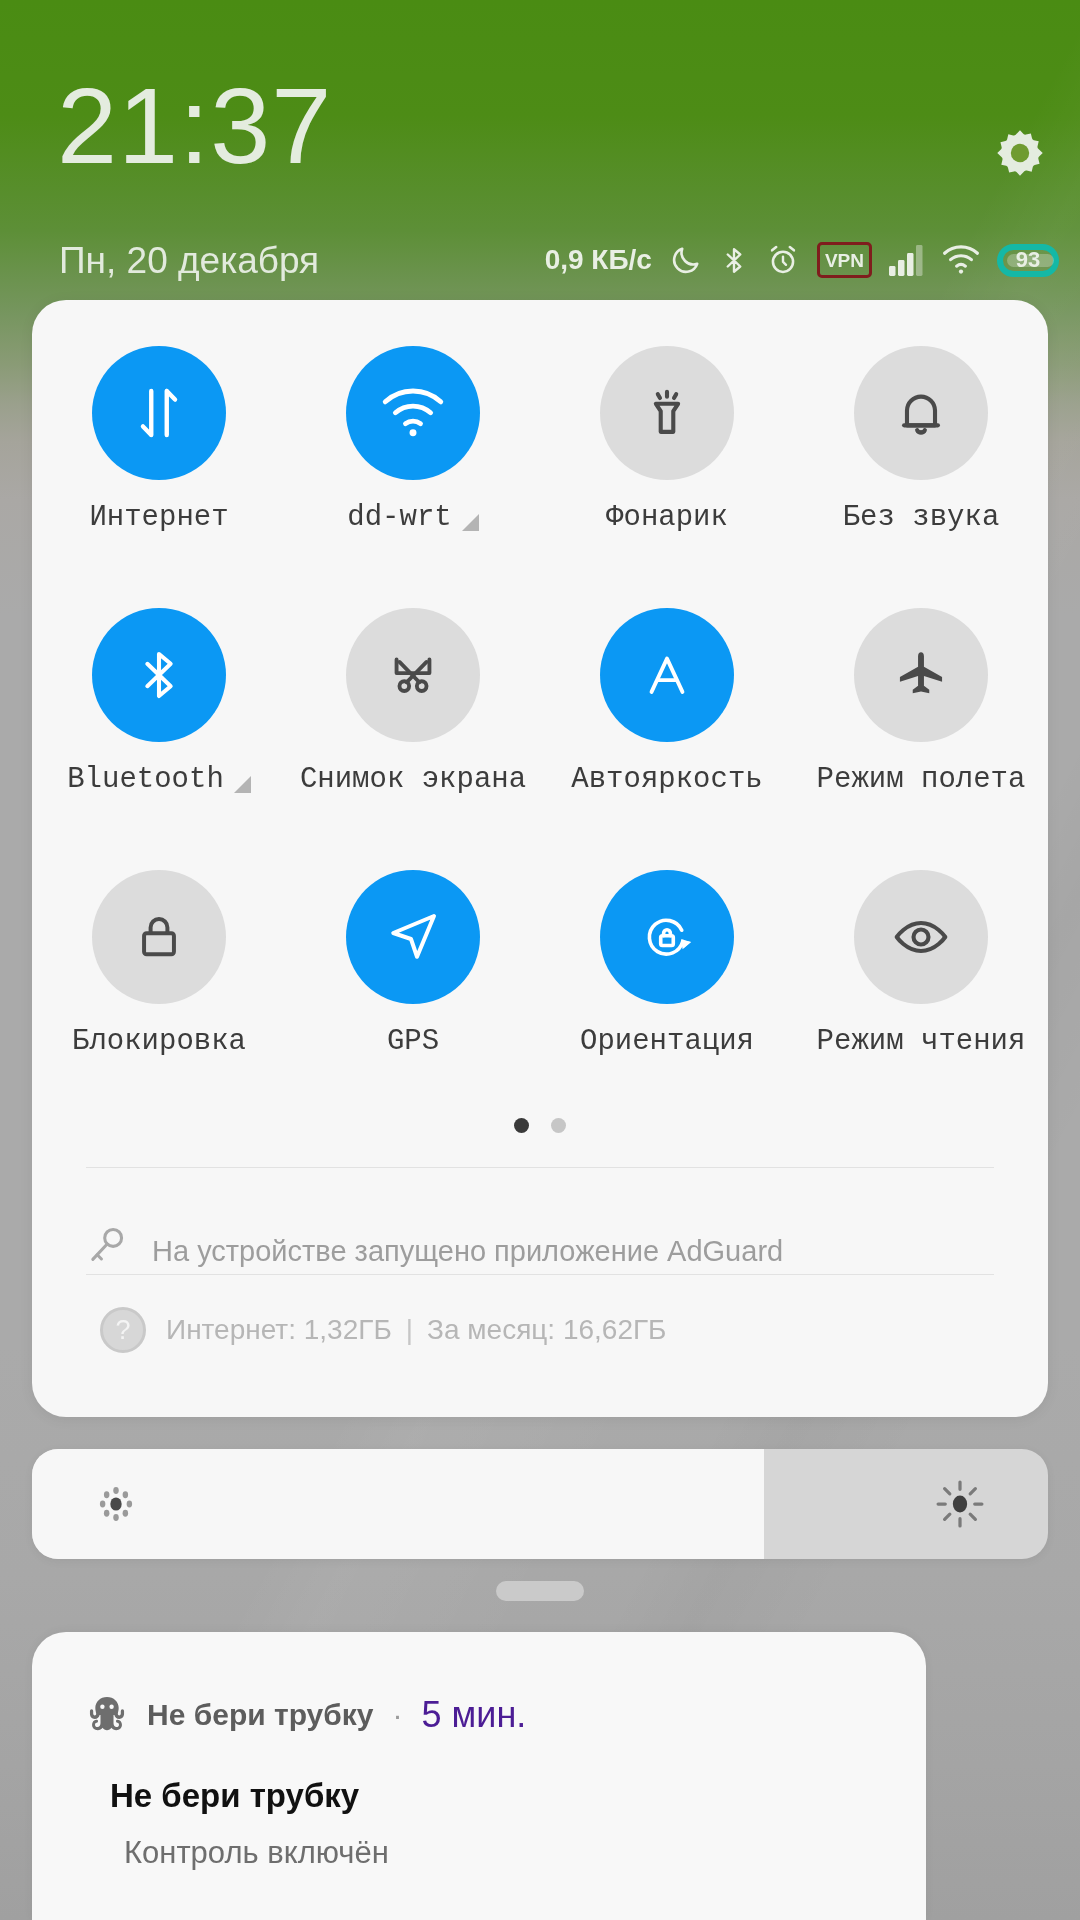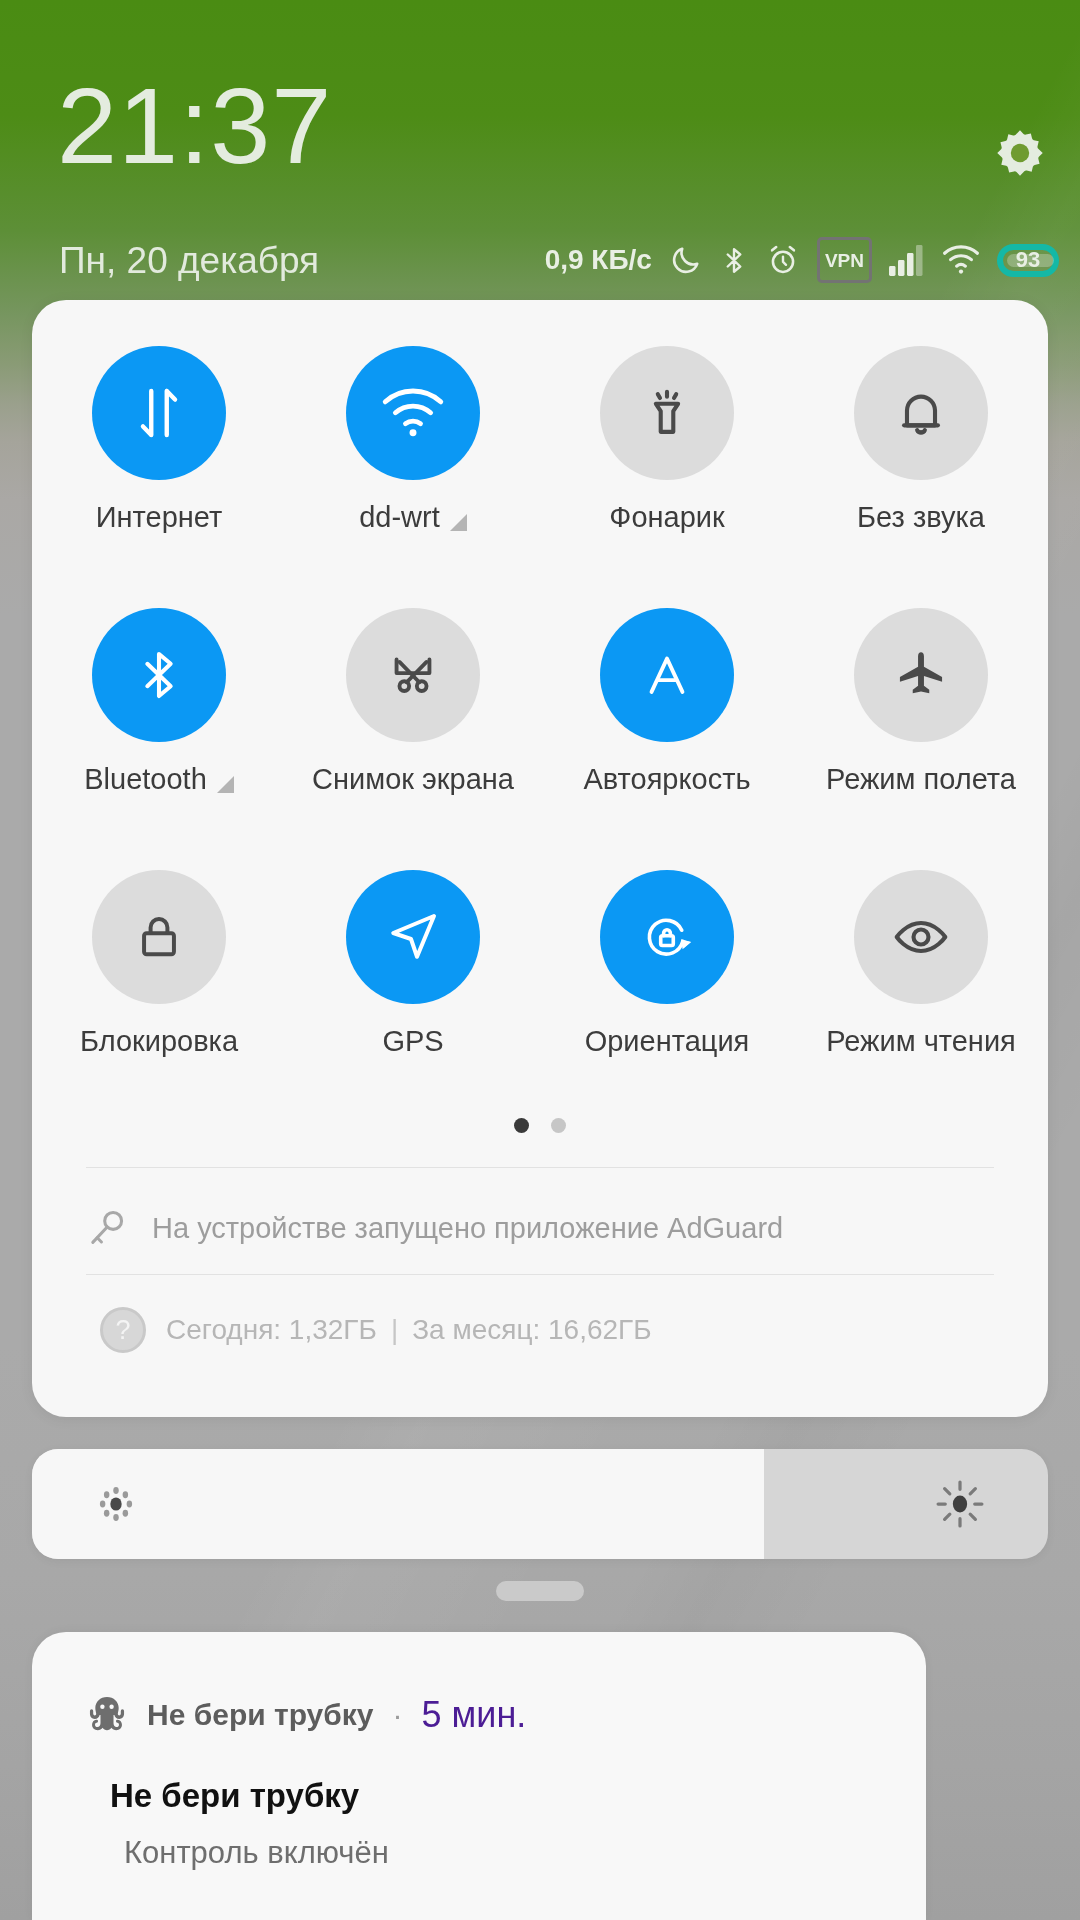--- a/index.html
+++ b/index.html
@@ -60,22 +60,22 @@
     display:flex; align-items:center; gap:17px;
     height:40px;
   }
   .netspeed {
     font-size:28px; font-weight:bold; color:#e9efe4;
     letter-spacing:0px; white-space:nowrap;
   }
   .si { display:flex; align-items:center; justify-content:center; }
   .si svg { display:block; }
   .vpnbox {
-    border:3px solid #737373; border-radius:5px;
-    padding:0 5px; height:46px; display:flex; align-items:center;
+    border:3px solid #7f1d1d; border-radius:5px;
+    padding:0 5px; height:36px; display:flex; align-items:center;
   }
   .vpnbox span { font-size:19px; font-weight:bold; color:#e9efe4; line-height:1; }
   .batt {
     width:62px; height:33px; border:6px solid #14b8a6;
     border-radius:17px; display:flex; align-items:center; justify-content:center;
     position:relative;
   }
   .batt .fill {
     position:absolute; left:4px; top:4px; bottom:4px; width:47px;
     background:rgba(233,239,228,0.30); border-radius:13px;
@@ -84,21 +84,21 @@
 
   
   .qs-panel {
     position:absolute; left:32px; top:300px; width:1016px; height:1117px;
     background:#f7f7f7; border-radius:34px;
     box-shadow:0 2px 14px rgba(0,0,0,0.07);
     overflow:hidden;
   }
   .tiles {
     position:absolute; left:0; top:32px; width:1016px;
-    display:flex; flex-wrap:wrap;
+    display:flex; flex-wrap:wrap;font-family:Liberation Mono, monospace;
   }
   .tile {
     width:254px; height:262px;
     display:flex; flex-direction:column; align-items:center;
   }
   .tile-circle {
     width:134px; height:134px; border-radius:50%;
     display:flex; align-items:center; justify-content:center;
     margin-top:14px;
   }
@@ -128,21 +128,21 @@
 
   .divider {
     position:absolute; left:54px; width:908px; height:1px;
     background:#e2e2e2;
   }
   .div1 { top:867px; }
   .div2 { top:974px; }
 
   .adguard-row {
     position:absolute; left:52px; top:888px; width:912px; height:80px;
-    display:flex; align-items:center; gap:22px;
+    display:flex; align-items:flex-end; gap:22px;
   }
   .adguard-row .key-ic { width:46px; height:46px; flex:none; }
   .adguard-row .key-ic svg { display:block; }
   .adguard-text { font-size:29px; color:#9d9d9d; white-space:nowrap; }
 
   .usage-row {
     position:absolute; left:68px; top:994px; width:912px; height:72px;
     display:flex; align-items:center; gap:20px;
   }
   .q-circle {
@@ -439,21 +439,21 @@
     <div class="adguard-text">На устройстве запущено приложение AdGuard</div>
   </div>
 
   <div class="divider div2"></div>
 
   <div class="usage-row">
     <div class="q-circle">
       <span>?</span>
     </div>
     <div class="usage-text">
-      <span>Сегодня: 1,32ГБ</span><span class="usage-sep">|</span><span>За месяц: 16,62ГБ</span>
+      <span>Интернет: 1,32ГБ</span><span class="usage-sep">|</span><span>За месяц: 16,62ГБ</span>
     </div>
   </div>
 </div>
 
 <div class="brightness">
   <div class="br-fill" id="br-fill" style="width: 72%;"></div>
   <div class="br-ic-left">
     <svg width="44" height="44" viewBox="0 0 24 24">
       <ellipse cx="12" cy="12" rx="3.1" ry="3.6" fill="#4a4a4a"></ellipse>
       <ellipse cx="12" cy="4.6" rx="1.5" ry="1.9" fill="#9a9a9a"></ellipse>

